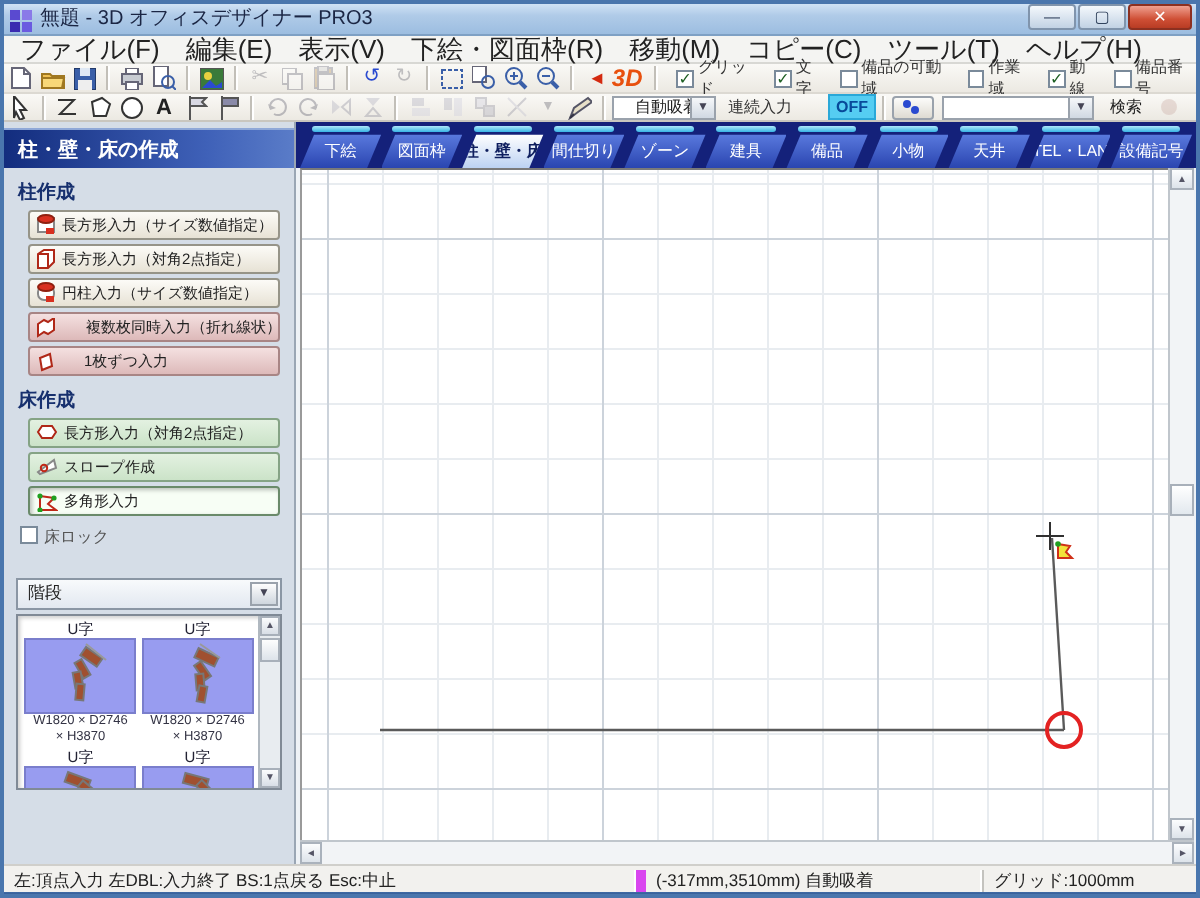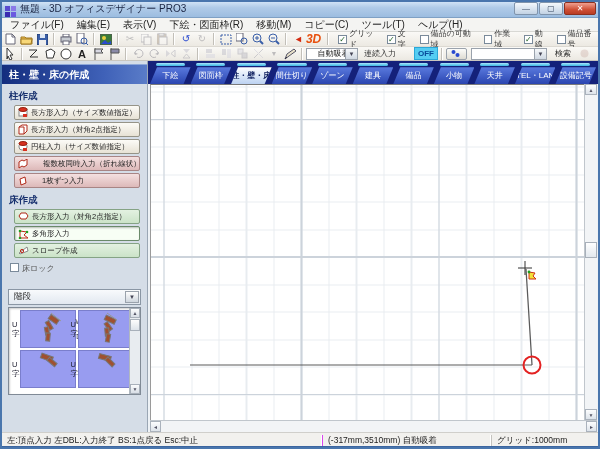--- a/index.html
+++ b/index.html
@@ -12,21 +12,21 @@
     background:linear-gradient(#dcebfa,#b0cbe8 45%,#9cbde0);display:flex;align-items:center;
     border-bottom:1px solid #7ea0c4;box-sizing:border-box;}
   .title-icon{width:11px;height:11px;margin:0 4px 0 5px;display:inline-block;}
   .titlebar .ttl{font-size:10px;color:#1b2644;}
   .winbtns{position:absolute;right:4px;top:2px;display:flex;gap:1px;}
   .wbtn{width:24px;height:13px;border:1px solid #8094ac;border-radius:2px;
     background:linear-gradient(#f4f8fc,#c2d2e4);font-size:8px;line-height:11px;text-align:center;color:#31425c;box-sizing:border-box;}
   .wbtn.close{width:32px;background:linear-gradient(#f0a090,#cf4f35 60%,#b83c24);color:#fff;border-color:#8c3020;}
   
   .menubar{position:absolute;left:2px;top:18px;width:596px;height:14px;background:#f4f4f2;
-    display:flex;align-items:center;gap:13px;padding-left:8px;font-size:10px;color:#222;
+    display:flex;align-items:center;gap:13px;padding-left:8px;font-size:13px;color:#222;
     border-bottom:1px solid #d8d8d4;box-sizing:border-box;}
   
   .toolbar{position:absolute;left:2px;width:596px;background:linear-gradient(#faf9f6,#ece9e2);
     display:flex;align-items:center;box-sizing:border-box;}
   .tb1{top:32px;height:15px;border-bottom:1px solid #dcd9d2;}
   .tb2{top:47px;height:14px;border-bottom:1px solid #c9c6bf;}
   .tbi{width:14px;height:12px;margin:0 1px;display:flex;align-items:center;justify-content:center;flex:0 0 auto;}
   .tbi svg{display:block;}
   .tbsep{width:1px;height:12px;background:#c2bfb8;border-right:1px solid #fff;margin:0 3px;flex:0 0 auto;}
   .dis{opacity:.35;}
@@ -72,21 +72,21 @@
   .sbtn.activebtn{background:#f7fef5;border:1px solid #6a8a6a;box-shadow:inset 1px 1px 2px rgba(0,0,0,.25);}
   .sicon{flex:0 0 auto;display:flex;}
   .lockrow{display:flex;align-items:flex-start;gap:3px;font-size:8px;color:#555;margin:5px 0 15px 8px;}
   .sb-combo{height:14px;margin:2px 6px;border:1px solid #8a96a4;background:linear-gradient(#f8fafc,#e2e8f0);
     font-size:8.5px;display:flex;align-items:center;padding-left:5px;position:relative;color:#222;}
   .sb-combo .car{position:absolute;right:1px;top:1px;bottom:1px;width:12px;background:linear-gradient(#fdfdfd,#cfd6de);
     border:1px solid #9aa2ac;font-size:6px;color:#445;display:flex;align-items:center;justify-content:center;}
   .thumblist{margin:2px 6px 0 6px;height:88px;background:#fff;border:1px solid #808a96;
     box-shadow:inset 1px 1px 2px rgba(0,0,0,.2);position:relative;overflow:hidden;box-sizing:border-box;}
   .tl-inner{position:absolute;left:2px;top:1px;right:12px;display:flex;flex-wrap:wrap;}
-  .titem{width:50%;display:flex;align-items:center;box-sizing:border-box;padding:1px;}
+  .titem{width:50%;display:flex;flex-direction:column;align-items:center;box-sizing:border-box;padding:1px;}
   .tname{font-size:7.5px;color:#223;line-height:9px;}
   .timg{width:56px;height:38px;background:#989cf0;border:1px solid #7a7ecc;box-sizing:border-box;}
   .tdims{font-size:6.5px;color:#334;line-height:7.5px;text-align:center;}
   .tl-scroll{position:absolute;right:0;top:0;bottom:0;width:11px;background:#e8ecf0;border-left:1px solid #b0b8c0;box-sizing:border-box;}
   .tl-scroll .arr{position:absolute;left:0;right:0;height:10px;background:linear-gradient(#fbfcfd,#d8dee6);
     border:1px solid #a8b0ba;font-size:5px;color:#556;display:flex;align-items:center;justify-content:center;box-sizing:border-box;}
   .tl-scroll .thumbv{position:absolute;left:0;right:0;top:11px;height:12px;background:linear-gradient(#fdfdfd,#dde3ea);border:1px solid #a8b0ba;box-sizing:border-box;}
   
   .canvas{position:absolute;left:150px;top:84px;width:434px;height:336px;background:#fff;
     border-top:1px solid #7a7a7a;border-left:1px solid #9a9a9a;box-sizing:border-box;
@@ -104,21 +104,21 @@
     border:1px solid #aab2bc;font-size:5px;color:#556;display:flex;align-items:center;justify-content:center;box-sizing:border-box;}
   .vscroll .thumbv{position:absolute;left:0;right:0;top:158px;height:16px;
     background:linear-gradient(#ffffff,#e2e8ee);border:1px solid #a8b0ba;box-sizing:border-box;}
   .hscroll{position:absolute;left:150px;top:420px;width:447px;height:12px;background:#f2f4f6;
     border-top:1px solid #c0c6cc;box-sizing:border-box;}
   
   .statusbar{position:absolute;left:2px;top:432px;width:596px;height:17px;background:#f2f1ee;
     border-top:1px solid #d0cfcb;display:flex;align-items:center;font-size:8.5px;color:#222;box-sizing:border-box;}
   .sseg{padding:0 5px;white-space:nowrap;overflow:hidden;}
   .sseg.hint{flex:1;}
-  .sseg.coords{width:158px;border-left:1px solid #d946ef;box-shadow:-1px 0 0 #fff;}
+  .sseg.coords{width:158px;border-left:5px solid #d946ef;box-shadow:-1px 0 0 #fff;}
   .sseg.grid{width:96px;border-left:1px solid #c4c3bf;box-shadow:-1px 0 0 #fff;}
   .botedge{position:absolute;left:0;top:446px;width:600px;height:3px;background:linear-gradient(#3f6aa5,#2a4f86);}
 </style>
 </head>
 <body>
 
 <div class="titlebar">
   <span class="title-icon">
     <svg width="11" height="11">
         <rect x="0" y="0" width="5" height="5" fill="#5a4ad0"></rect>
@@ -497,39 +497,39 @@
 
   <div class="section">床作成</div>
   <div class="sbtn floor">
     <span class="sicon">
         <svg width="11" height="9">
           <path d="M3 1h5l2 3-2 3H3L1 4z" fill="#fff" stroke="#b02818"></path>
         </svg>
       </span>
     <span>長方形入力（対角2点指定）</span>
   </div>
+  <div class="sbtn floor">
+    <span class="sicon">
+        <svg width="11" height="9">
+          <path d="M1 7l8-6 1 4-8 3z" fill="#fff" stroke="#888"></path>
+          <circle cx="4" cy="5" r="1.6" fill="none" stroke="#c02818"></circle>
+        </svg>
+      </span>
+    <span>スロープ作成</span>
+  </div>
   <div class="sbtn floor activebtn">
     <span class="sicon">
         <svg width="11" height="10">
           <path d="M2 2l7 1-3 3 4 3H2z" fill="none" stroke="#c02818"></path>
           <circle cx="2" cy="2" r="1.3" fill="#20a020"></circle>
           <circle cx="9" cy="3" r="1.3" fill="#20a020"></circle>
           <circle cx="2" cy="9" r="1.3" fill="#20a020"></circle>
         </svg>
       </span>
     <span>多角形入力</span>
-  </div>
-  <div class="sbtn floor">
-    <span class="sicon">
-        <svg width="11" height="9">
-          <path d="M1 7l8-6 1 4-8 3z" fill="#fff" stroke="#888"></path>
-          <circle cx="4" cy="5" r="1.6" fill="none" stroke="#c02818"></circle>
-        </svg>
-      </span>
-    <span>スロープ作成</span>
   </div>
 
   <div class="lockrow">
     <span class="cbbox"></span>
     <span>床ロック</span>
   </div>
 
   <div class="sb-combo">
     <span>階段</span>
     <span class="car">▼</span>

